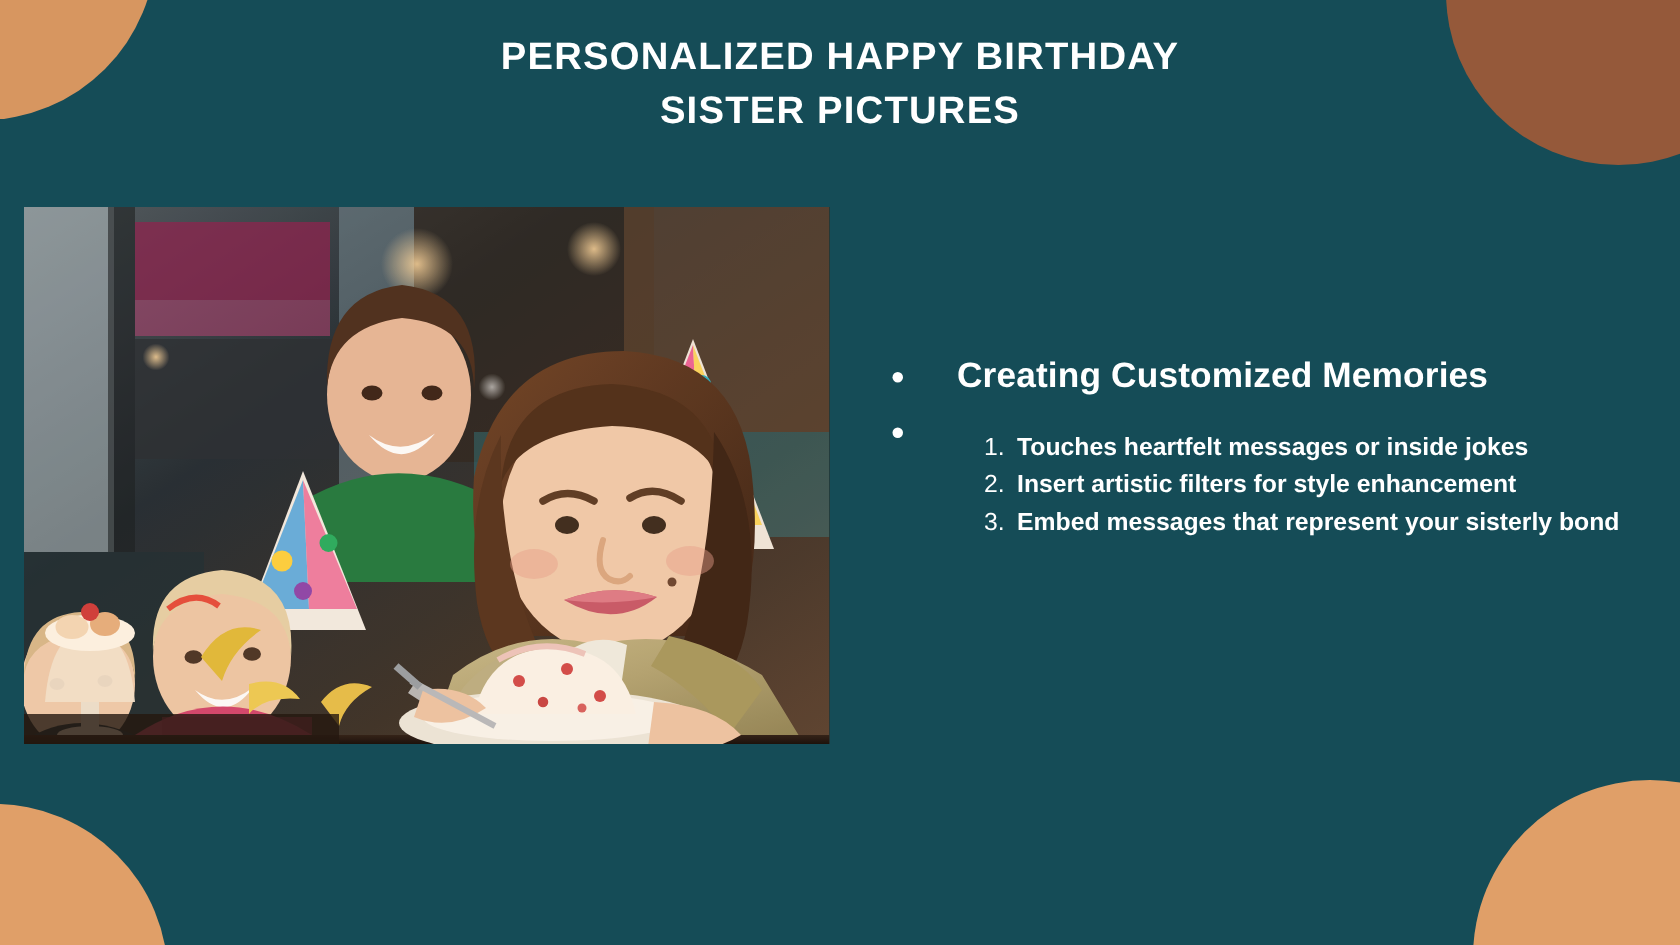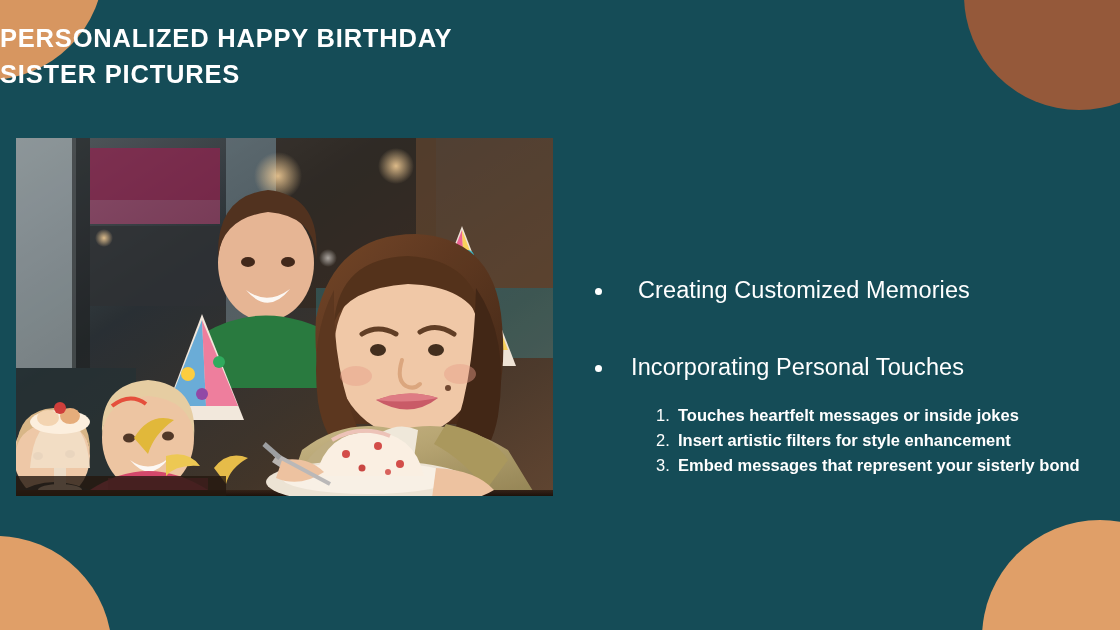--- a/index.html
+++ b/index.html
@@ -48,21 +48,21 @@
     right: -98px; bottom: -126px;
     background: #e09f68;
   }
 
   
   #title-block {
     position: absolute;
     left: 0;
     top: 20px;
     width: 1120px;
-    text-align: left;
+    text-align: center;
     z-index: 5;
   }
   .title-line {
     color: #ffffff;
     font-size: 25.5px;
     font-weight: bold;
     letter-spacing: 0.8px;
     line-height: 36px;
     text-transform: uppercase;
     white-space: nowrap;
@@ -92,26 +92,25 @@
 
   ul.bullet-list {
     list-style: none;
     margin: 0;
     padding: 0;
   }
   ul.bullet-list > li {
     position: relative;
     color: #ffffff;
     font-size: 23.5px;
-    font-weight: normal;
+    font-weight: bold;
     line-height: 37px;
     padding-left: 51px;
     letter-spacing: 0.1px;
     white-space: nowrap;
-    margin-top: 40px;
   }
   ul.bullet-list > li .bullet-dot {
     position: absolute;
     left: 15px;
     top: 16px;
     width: 7px;
     height: 7px;
     border-radius: 50%;
     background: #ffffff;
   }
@@ -311,21 +310,20 @@
 
   <div id="content-col">
 
     <ul class="bullet-list">
       <li class="indent-extra">
         <span class="bullet-dot"></span>
         <span>Creating Customized Memories</span>
       </li>
       <li>
         <span class="bullet-dot"></span>
-        <span>Incorporating Personal Touches</span>
       </li>
     </ul>
 
     <ol class="num-list">
       <li>
         <span class="num-marker">1.</span>
         <span>Touches heartfelt messages or inside jokes</span>
       </li>
       <li>
         <span class="num-marker">2.</span>

